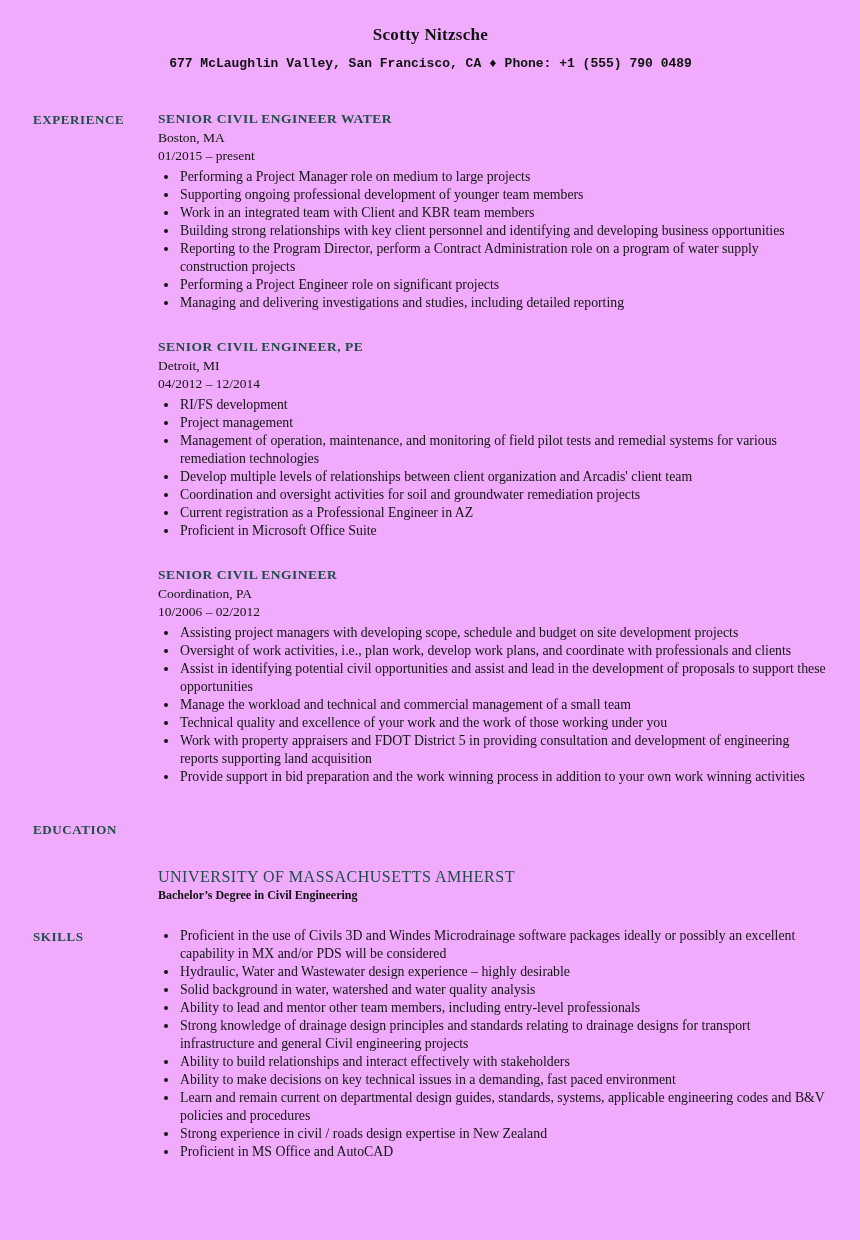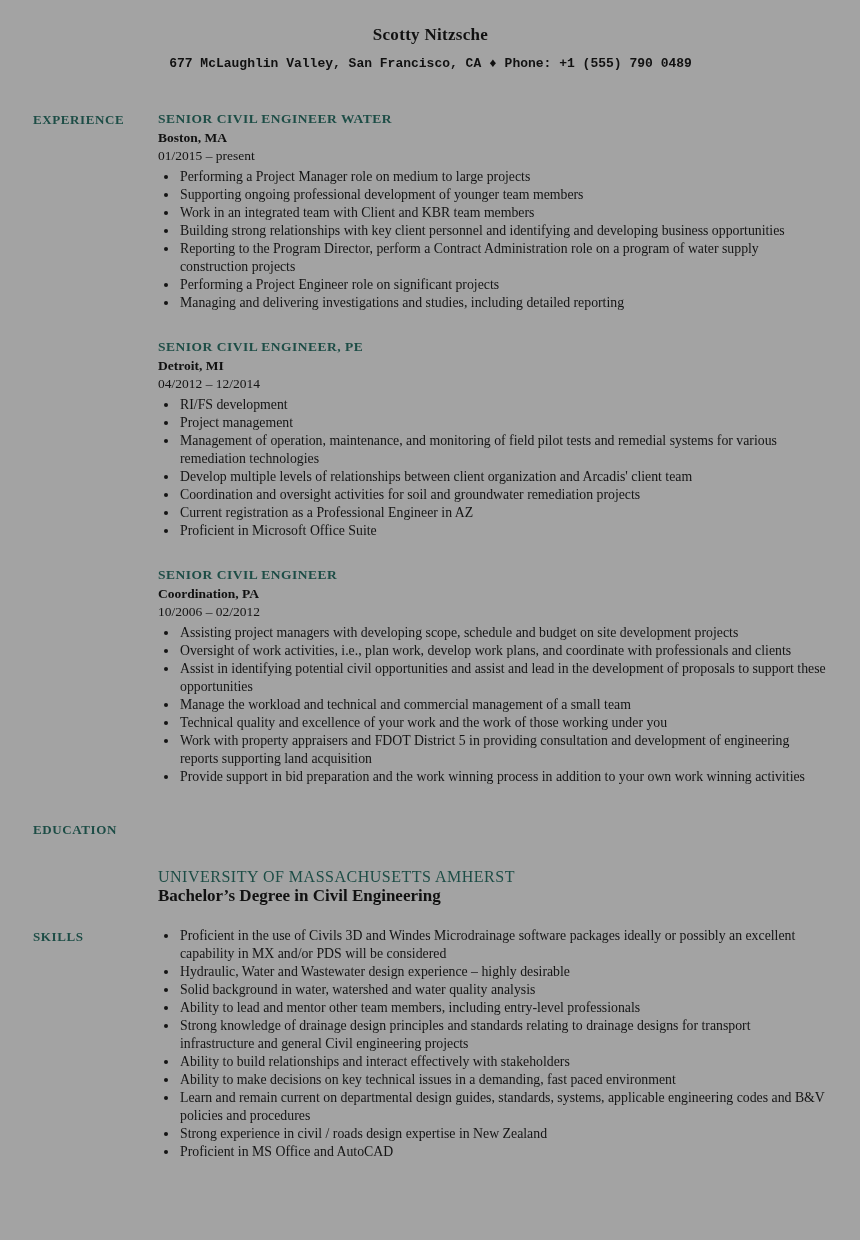--- a/index.html
+++ b/index.html
@@ -9,21 +9,21 @@
     min-height: 1240px;
     margin: 0 auto;
     font-family: "Liberation Serif", "DejaVu Serif", serif;
     color: #141414;
     -webkit-font-smoothing: antialiased;
   }
   .page {
     width: 860px;
     min-height: 1240px;
     padding: 24px 32px 40px 33px;
-    background: #a3a3a3;
+    background: #f0abfc;
   }
   
   .resume-header { text-align: center; }
   .candidate-name {
     font-size: 17px;
     font-weight: bold;
     line-height: 22px;
     letter-spacing: 0.3px;
     color: #111111;
   }
@@ -61,21 +61,21 @@
   .job:last-child { margin-bottom: 0; }
   .job-title {
     font-size: 13.5px;
     font-weight: bold;
     letter-spacing: 0.5px;
     color: #1d4d46;
     line-height: 18px;
   }
   .job-location {
     font-size: 13.5px;
-    font-weight: bold;
+    font-weight: normal;
     color: #111111;
     line-height: 19px;
   }
   .job-dates {
     font-size: 13.5px;
     color: #141414;
     line-height: 16px;
     margin-top: 1px;
   }
   ul.bullets {
@@ -92,21 +92,21 @@
   
   .edu-school {
     font-size: 16px;
     font-weight: normal;
     letter-spacing: 0.5px;
     color: #1d4d46;
     line-height: 18px;
     margin-top: 48px;
   }
   .edu-degree {
-    font-size: 17px;
+    font-size: 12px;
     font-weight: bold;
     color: #111111;
     line-height: 19px;
   }
 </style>
 </head>
 <body>
 
 <div class="page">
 

